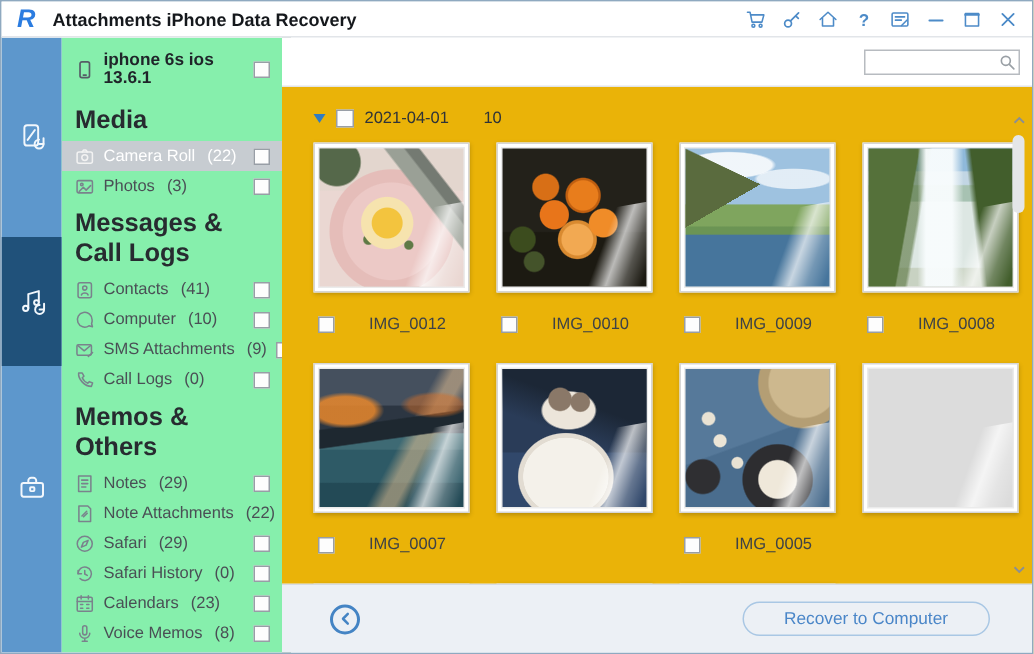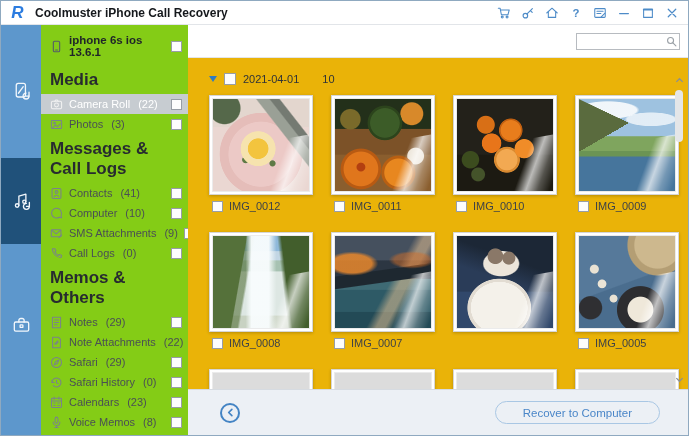--- a/index.html
+++ b/index.html
@@ -20,22 +20,22 @@
   
   .rail { position:absolute; left:0; top:24px; bottom:0; width:40px; background:#5d97cc; z-index:4; }
   .rail-item { position:absolute; left:0; width:40px; display:flex; align-items:center; justify-content:center; color:#f2f7fc; cursor:pointer; }
   .rail-item svg { width:21px; height:21px; }
   .rail-item.pos-0 { top:46px; height:40px; }
   .rail-item.pos-1 { top:133px; height:86px; }
   .rail-item.pos-2 { top:280px; height:40px; }
   .rail-item.active { background:#20517a; }
 
   
-  .sidepanel { position:absolute; left:40px; top:24px; bottom:0; width:153px; background:#84cc16;
-               border-right:4px solid #0f172a; font-size:11px; color:#4a4f55; overflow:hidden; }
+  .sidepanel { position:absolute; left:40px; top:24px; bottom:0; width:153px; background:#86efac;
+               border-right:6px solid #0f172a; font-size:11px; color:#4a4f55; overflow:hidden; }
   .device-row { display:flex; align-items:center; gap:6px; padding:9px 8px 7px 9px;
                 font-weight:bold; font-size:11.5px; color:#1f2429; cursor:pointer; }
   .device-row svg { width:13px; height:13px; color:#565d66; flex:none; }
   .cb { width:11px; height:11px; border:1px solid #989ea6; background:#fdfdfd; flex:none; cursor:pointer; }
   .device-row .cb { margin-left:auto; }
   .sec-header { font-weight:bold; color:#272b30; font-size:17px; padding:5px 9px 4px; }
   .item-row { display:flex; align-items:center; gap:6px; height:20px; padding:0 8px 0 9px; cursor:pointer; }
   .item-row svg { width:13px; height:13px; color:#7a828c; flex:none; }
   .item-row .lbl { white-space:nowrap; }
   .item-row .cnt { margin-left:2px; }
@@ -60,21 +60,21 @@
 
   .grid { margin:6px 0 0 21px; display:grid; grid-template-columns:repeat(4,106px);
           column-gap:16px; row-gap:20px; width:472px; }
   .photo-cell { width:106px; }
   .photo-frame { width:104px; height:100px; background:#fff; border:1px solid #d6d6d6; padding:3px;
                  box-shadow:0 1px 3px rgba(0,0,0,.22); cursor:pointer; }
   .photo { width:100%; height:100%; position:relative; overflow:hidden; background:#dcdcdc; outline:1px solid rgba(0,0,0,.08); }
   .photo::after { content:""; position:absolute; right:-24%; bottom:-14%; width:95%; height:70%;
                   background:linear-gradient(120deg, transparent 42%, rgba(255,255,255,.7) 52%, rgba(255,255,255,.25) 62%, transparent 72%);
                   transform:rotate(-10deg); }
-  .label-row { margin-top:5px; display:flex; align-items:center; gap:6px; font-size:11px; color:#3e4247; padding-left:3px; }
+  .label-row { margin-top:15px; display:flex; align-items:center; gap:23px; font-size:11px; color:#3e4247; padding-left:3px; }
 
   
   .art-dessert { background:
       radial-gradient(circle at 12% 10%, #55684a 0 13%, transparent 14%),
       linear-gradient(52deg, transparent 68%, #9aa096 69% 76%, #747a72 77% 82%, transparent 83%),
       radial-gradient(circle at 47% 54%, #f3c43e 0 14%, #f6e3ae 15% 24%, transparent 25%),
       radial-gradient(circle at 34% 66%, #5f7a46 0 3.5%, transparent 4.5%),
       radial-gradient(circle at 62% 70%, #5f7a46 0 3%, transparent 4%),
       radial-gradient(circle at 50% 60%, #ecc9c6 0 44%, #e5bdb9 45% 56%, transparent 57%),
       linear-gradient(#e3d6ce 0 30%, #ead7d2 31% 100%); }
@@ -144,21 +144,21 @@
   .recover-btn { margin-left:auto; height:23px; padding:0 27px; border:1px solid #a9c7e4; border-radius:12px;
                  background:transparent; color:#4a86c8; font-size:11.5px; font-family:inherit; cursor:pointer; }
 </style>
 </head>
 <body>
 
 <div class="window">
 
   <div class="titlebar">
     <div class="logo">R</div>
-    <div class="app-title">Coolmuster iPhone Call Recovery</div>
+    <div class="app-title">Attachments iPhone Data Recovery</div>
     <div class="tb-icons" id="tbIcons">
         <span class="ticon">
           <svg viewBox="0 0 16 16" fill="none" stroke="currentColor" stroke-linecap="round" stroke-linejoin="round" stroke-width="1.2">
             <path d="M1.5 2.5h2l1.5 7.5h7.5l1.5-5.5H4"></path>
             <circle cx="6" cy="12.7" r="1.1"></circle>
             <circle cx="11.5" cy="12.7" r="1.1"></circle>
           </svg>
         </span>
         <span class="ticon">
           <svg viewBox="0 0 16 16" fill="none" stroke="currentColor" stroke-linecap="round" stroke-linejoin="round" stroke-width="1.3">
@@ -408,29 +408,20 @@
         <span class="group-count">10</span>
       </div>
       <div class="grid" id="grid">
           <div class="photo-cell">
             <div class="photo-frame">
               <div class="photo art-dessert"></div>
             </div>
             <div class="label-row">
               <span class="cb"></span>
               <span>IMG_0012</span>
-            </div>
-          </div>
-          <div class="photo-cell">
-            <div class="photo-frame">
-              <div class="photo art-pumpkins"></div>
-            </div>
-            <div class="label-row">
-              <span class="cb"></span>
-              <span>IMG_0011</span>
             </div>
           </div>
           <div class="photo-cell">
             <div class="photo-frame">
               <div class="photo art-oranges"></div>
             </div>
             <div class="label-row">
               <span class="cb"></span>
               <span>IMG_0010</span>
             </div>

